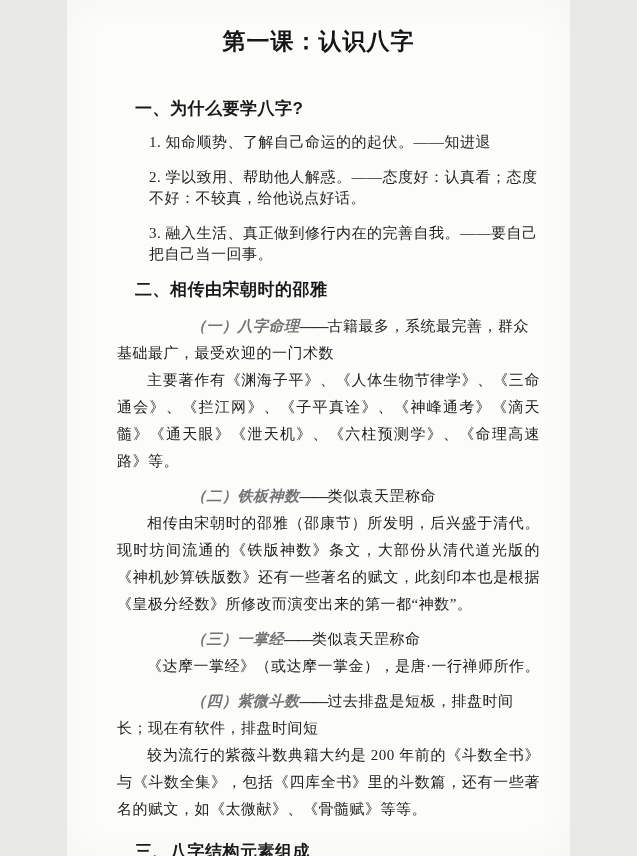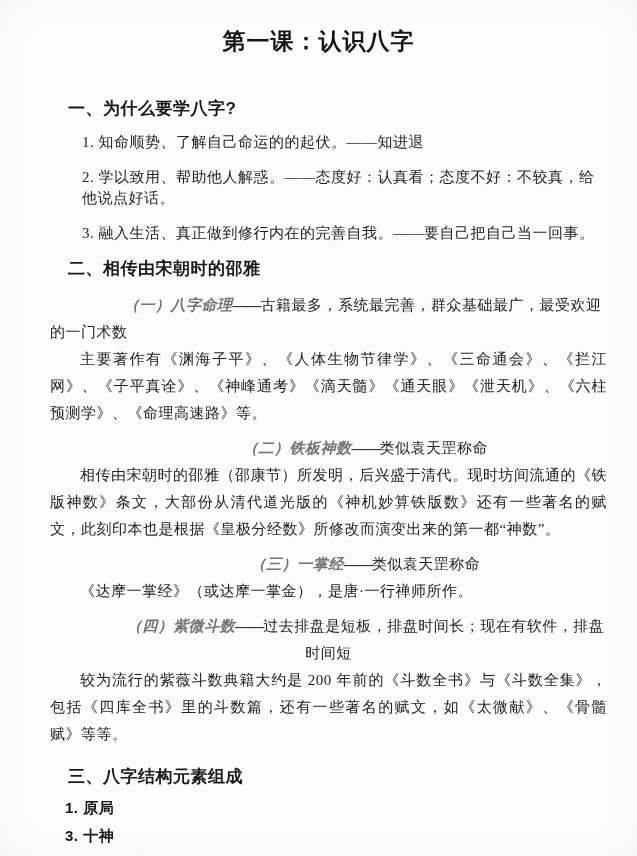--- a/index.html
+++ b/index.html
@@ -1,18 +1,18 @@
 <!DOCTYPE html>
 <html><head>
 <meta charset="utf-8">
 <style>
   html, body { margin: 0; padding: 0; background: #e9e9e7; }
   .page {
     position: relative;
-    width: 637px;
+    width: 503px;
     height: 856px;
     margin: 0 auto;
     background: #fcfcfa;
     box-sizing: border-box;
     padding: 26px 30px 0 50px;
     overflow: hidden;
     color: #1e1e1e;
     font-family: "Liberation Serif", "DejaVu Serif", serif;
     box-shadow: inset 0 0 40px rgba(0,0,0,0.03);
   }
@@ -47,21 +47,21 @@
     line-height: 21px;
     letter-spacing: 0.5px;
   }
   .sub-head {
     margin: 6px 0 0 0;
     font-size: 15px;
     line-height: 27px;
     text-indent: 2em;
     letter-spacing: 0.5px;
   }
-  .sub-head.mt8 { margin-top: 8px; text-align: center; }
+  .sub-head.mt8 { margin-top: 8px; }
   .sub-head .lead {
     font-family: "Liberation Serif", "DejaVu Serif", serif;
     font-weight: bold;
     font-style: italic;
     color: #737373;
     margin-left: 44px;
   }
   .sub-head .dash { font-weight: bold; letter-spacing: -1px; }
   .body-para {
     margin: 0;

